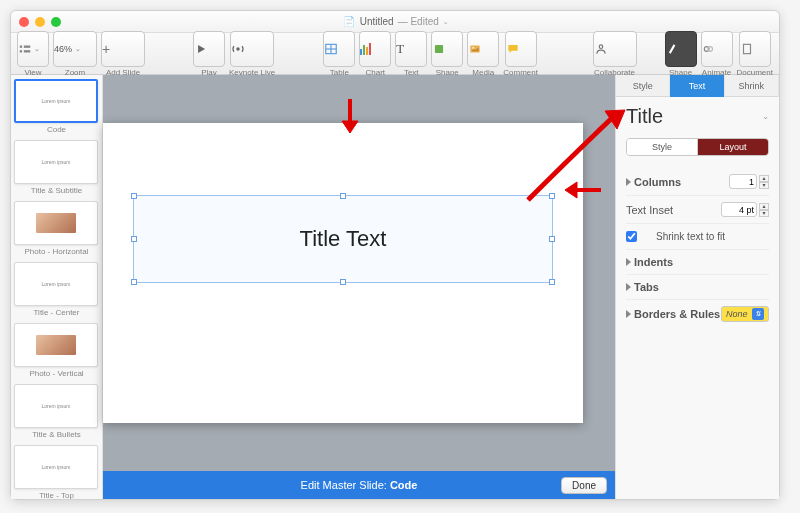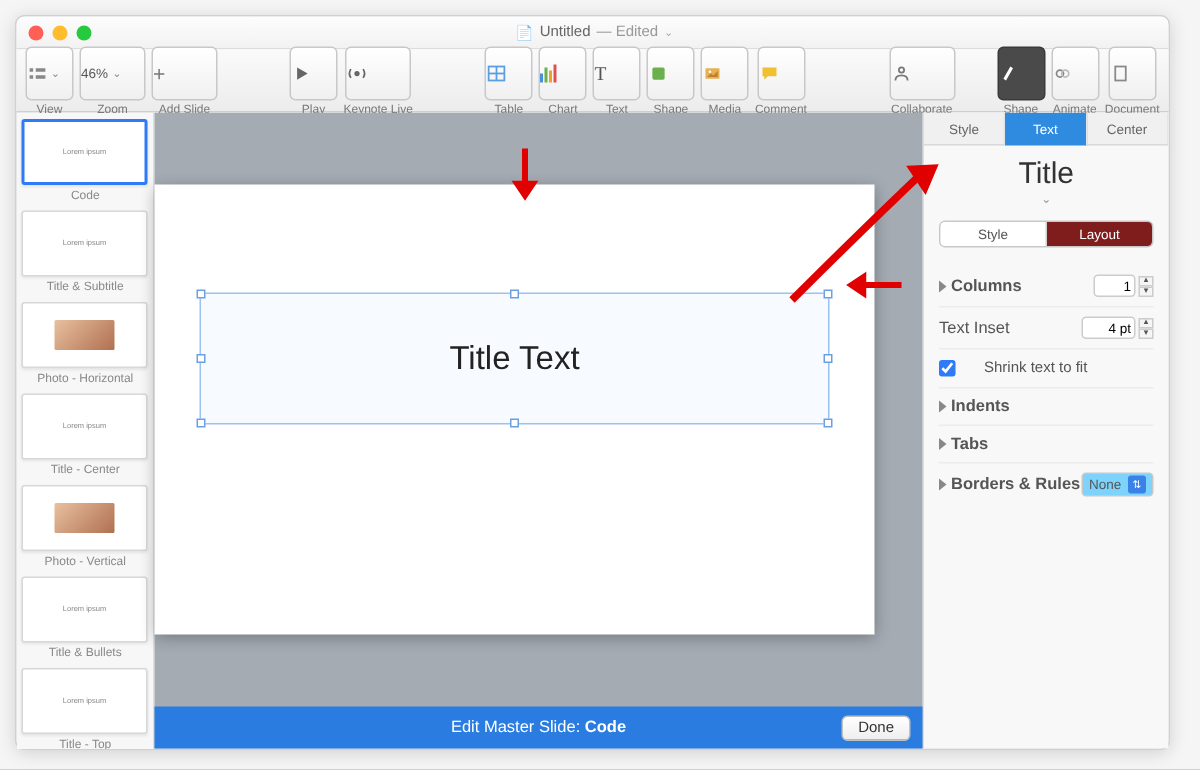--- a/index.html
+++ b/index.html
@@ -34,37 +34,37 @@
 .h-tl{top:-3px;left:-3px}.h-tm{top:-3px;left:50%;margin-left:-3px}.h-tr{top:-3px;right:-3px}
 .h-ml{top:50%;left:-3px;margin-top:-3px}.h-mr{top:50%;right:-3px;margin-top:-3px}
 .h-bl{bottom:-3px;left:-3px}.h-bm{bottom:-3px;left:50%;margin-left:-3px}.h-br{bottom:-3px;right:-3px}
 .masterbar { height:28px; background:#2a7ce0; color:#fff; display:flex; align-items:center; justify-content:center; position:relative; font-size:11px; }
 .masterbar .done { position:absolute; right:8px; background:linear-gradient(#fff,#eee); color:#333; border:1px solid #c0c0c0; border-radius:4px; padding:2px 10px; font-size:10px; cursor:pointer; }
 .inspector { width:164px; background:#f8f8f8; border-left:1px solid #dedede; display:flex; flex-direction:column; font-size:10px; color:#555; overflow:hidden; }
 .insp-tabs { display:flex; height:22px; }
 .insp-tab { flex:1; display:flex; align-items:center; justify-content:center; background:#f0f0f0; border-bottom:1px solid #d8d8d8; border-right:1px solid #e4e4e4; font-size:9px; color:#666; cursor:pointer; }
 .insp-tab.active { background:#2f8be0; color:#fff; border-bottom:none; }
 .insp-body { padding:8px 10px; flex:1; overflow-y:auto; }
-.insp-title-row { display:flex; align-items:center; justify-content:space-between; margin-bottom:10px;flex-direction:column; }
+.insp-title-row { display:flex; align-items:center; justify-content:space-between; margin-bottom:10px; }
 .insp-title { font-size:20px; color:#333; font-weight:400; }
 .chev { color:#999; font-size:8px; }
 .seg { display:flex; border:1px solid #c8c8c8; border-radius:4px; overflow:hidden; margin-bottom:12px; }
 .seg-item { flex:1; text-align:center; padding:3px 0; font-size:9px; background:#fff; cursor:pointer; }
 .seg-item.active { background:#7f1d1d; color:#fff; }
 .seg-item:first-child { border-right:1px solid #d0d0d0; }
 .row { display:flex; align-items:center; justify-content:space-between; padding:6px 0; border-bottom:1px solid #ececec; }
 .row .lbl { display:flex; align-items:center; gap:3px; font-size:11px; color:#555; }
 .tri { display:inline-block; width:0; height:0; border-top:4px solid transparent; border-bottom:4px solid transparent; border-left:5px solid #888; }
 .stepper { display:flex; align-items:center; gap:2px; }
 .stepper input { width:28px; height:15px; border:1px solid #ccc; border-radius:3px; font-size:9px; text-align:right; padding-right:2px; }
 .step-btns { display:flex; flex-direction:column; }
 .step-btns span { width:10px; height:7px; border:1px solid #ccc; background:#f5f5f5; font-size:6px; line-height:5px; text-align:center; cursor:pointer; }
 .chk-row { display:flex; align-items:center; gap:19px; padding:7px 0; border-bottom:1px solid #ececec; }
 .chk { width:11px; height:11px; accent-color:#2f7af6; }
-.select { height:16px; border:1px solid #c8c8c8; border-radius:3px; background:#7dd3fc; font-size:9px; padding:0 4px; display:flex; align-items:center; justify-content:space-between; width:48px; }
+.select { height:16px; border:1px solid #c8c8c8; border-radius:3px; background:#fde047; font-size:9px; padding:0 4px; display:flex; align-items:center; justify-content:space-between; width:48px;font-style:italic; }
 .select .car { width:12px; height:12px; background:#3a82e8; border-radius:2px; color:#fff; font-size:7px; display:flex; align-items:center; justify-content:center; }
 .arrow-ann { position:absolute; pointer-events:none; }
 .arrow-red { stroke:#e00000; fill:#e00000; }
 
 .bars { display:flex; gap:1px; align-items:flex-end; height:12px; }
 .bars span{width:2px;background:#4a90e2}
 </style>
 </head>
 <body>
 
@@ -299,21 +299,21 @@
       <svg class="arrow-ann" style="left:410px;top:30px" width="120" height="110">
           <path d="M15 95 Q55 55 100 12" class="arrow-red" fill="none" stroke-width="5"></path>
           <path d="M92 6 L112 5 L104 24 Z" class="arrow-red"></path>
         </svg>
     </div>
 
     <div class="inspector">
       <div class="insp-tabs">
         <div class="insp-tab">Style</div>
         <div class="insp-tab active">Text</div>
-        <div class="insp-tab">Center</div>
+        <div class="insp-tab">Shrink</div>
       </div>
       <div class="insp-body">
         <div class="insp-title-row">
           <div class="insp-title">Title</div>
           <span class="chev">⌄</span>
         </div>
         <div class="seg">
           <div class="seg-item">Style</div>
           <div class="seg-item active">Layout</div>
         </div>

